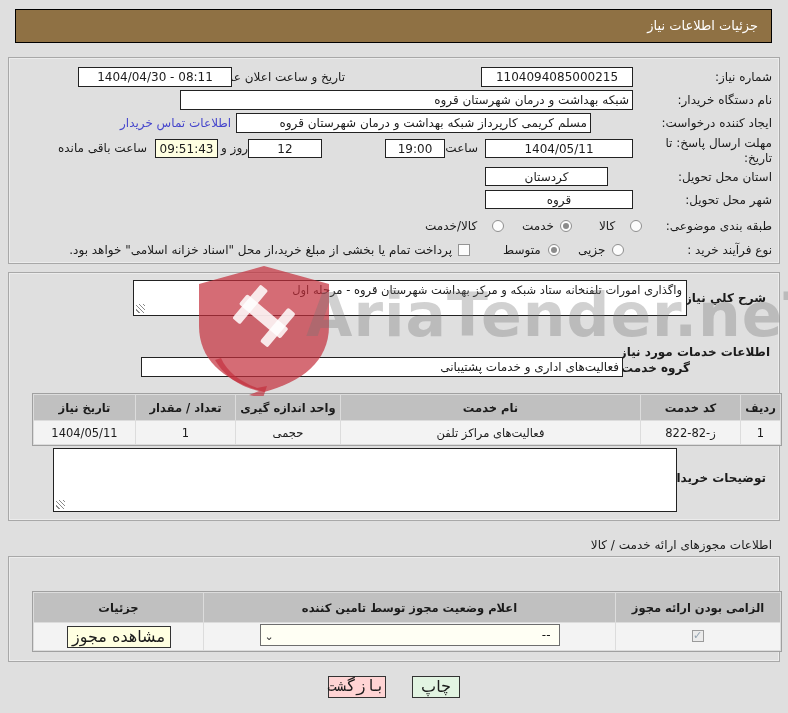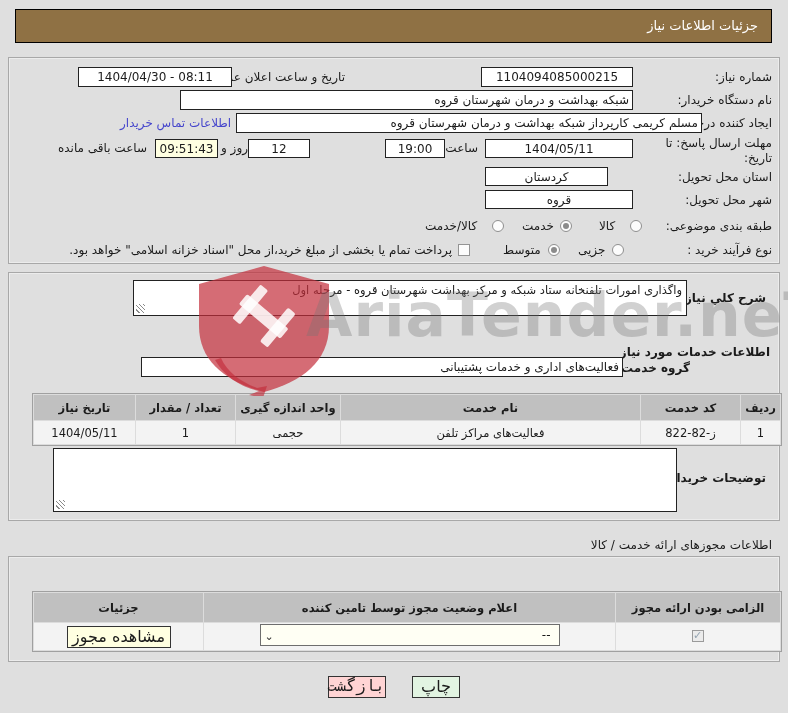--- a/index.html
+++ b/index.html
@@ -107,28 +107,28 @@
 
 <div class="lbl" style="right:16px; top:70px;">شماره نیاز:</div>
 <div class="fld center" style="left:481px; top:67px; width:152px;">1104094085000215</div>
 <div class="lbl" style="right:443px; top:70px;">تاریخ و ساعت اعلان عمومی:</div>
 <div class="fld center ltr" style="left:78px; top:67px; width:154px;">1404/04/30 - 08:11</div>
 
 <div class="lbl" style="right:16px; top:93px;">نام دستگاه خریدار:</div>
 <div class="fld" style="left:180px; top:90px; width:453px;">شبکه بهداشت و درمان شهرستان قروه</div>
 
 <div class="lbl" style="right:16px; top:116px;">ایجاد کننده درخواست:</div>
-<div class="fld" style="left:236px; top:113px; width:466px;">مسلم کریمی کارپرداز شبکه بهداشت و درمان شهرستان قروه</div>
+<div class="fld" style="left:236px; top:113px; width:355px;">مسلم کریمی کارپرداز شبکه بهداشت و درمان شهرستان قروه</div>
 <div class="lbl link" style="left:120px; top:116px;">اطلاعات تماس خریدار</div>
 
 <div class="lbl" style="right:16px; top:136px; width:122px; white-space:normal; line-height:15px;">مهلت ارسال پاسخ: تا تاریخ:</div>
 <div class="fld center" style="left:485px; top:139px; width:148px; height:19px;">1404/05/11</div>
 <div class="lbl" style="right:310px; top:141px;margin-left:39px;">ساعت</div>
 <div class="fld center" style="left:385px; top:139px; width:60px; height:19px;">19:00</div>
-<div class="fld center" style="left:248px; top:139px; width:62px; height:19px;">12</div>
+<div class="fld center" style="left:248px; top:139px; width:74px; height:19px;">12</div>
 <div class="lbl" style="left:221px; top:141px;">روز و</div>
 <div class="fld center yellow" style="left:155px; top:139px; width:63px; height:19px;">09:51:43</div>
 <div class="lbl" style="left:58px; top:141px;">ساعت باقی مانده</div>
 
 <div class="lbl" style="right:16px; top:170px;">استان محل تحویل:</div>
 <div class="fld center" style="left:485px; top:167px; width:123px; height:19px;">کردستان</div>
 
 <div class="lbl" style="right:16px; top:193px;">شهر محل تحویل:</div>
 <div class="fld center" style="left:485px; top:190px; width:148px; height:19px;text-align:center;">قروه</div>
 

